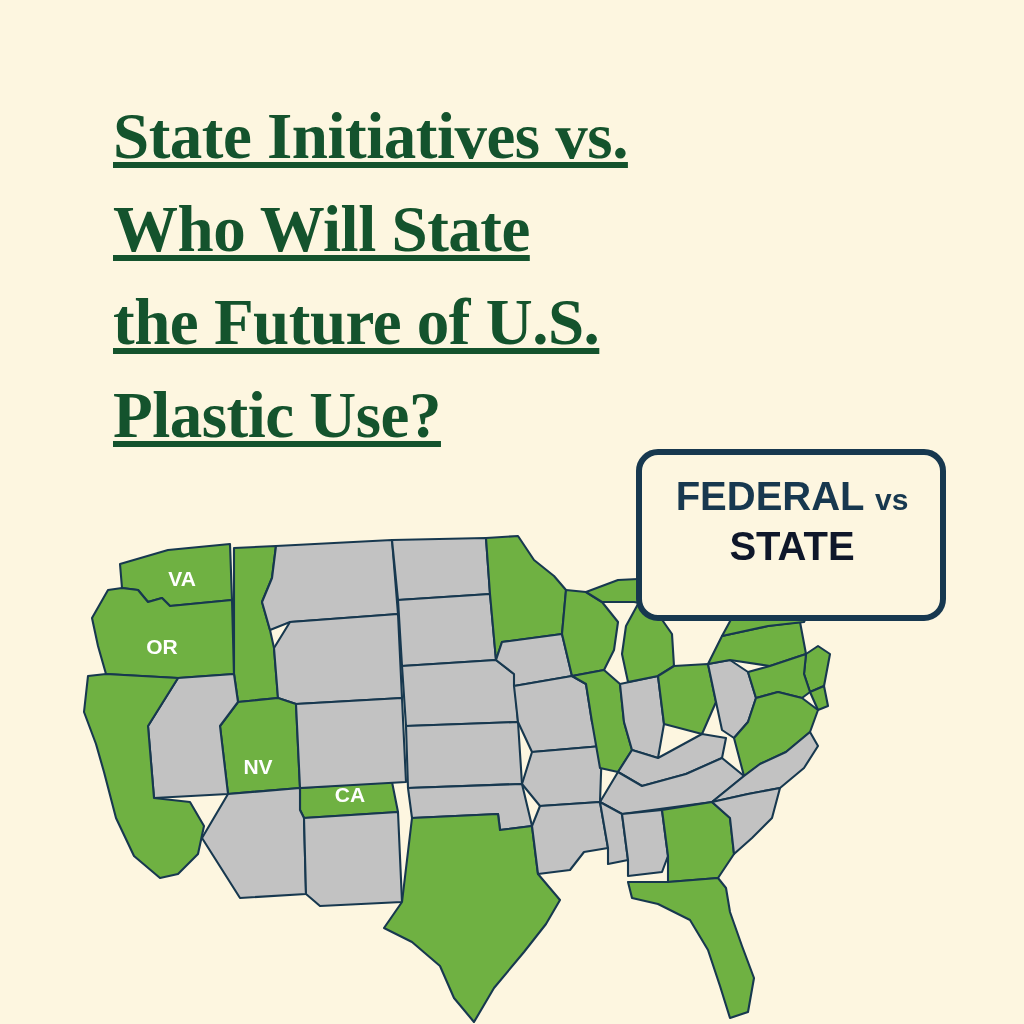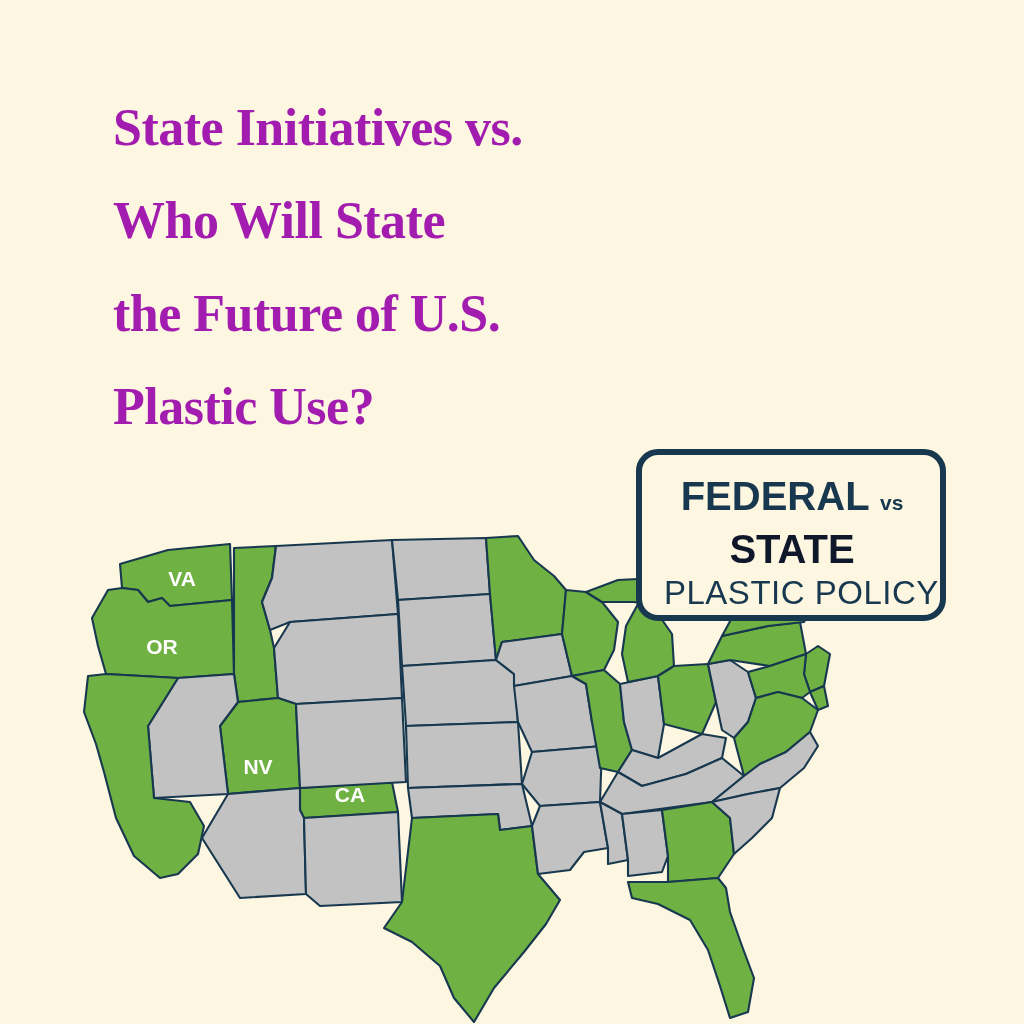--- a/index.html
+++ b/index.html
@@ -22,24 +22,25 @@
   }
 
   
   #headline {
     position: absolute;
     left: 113px;
     top: 46px;
     width: 720px;
     font-family: "Liberation Serif", "DejaVu Serif", serif;
     font-weight: 700;
-    font-size: 52px;
+    font-size: 65px;
     line-height: 93px;
     letter-spacing: -0.5px;
-    color: #a21caf;
+    color: #14532d;
+    text-decoration: underline;
   }
   #headline .hl-line {
     display: block;
     white-space: nowrap;
   }
 
   
   #callout {
     position: absolute;
     left: 636px;
@@ -58,21 +59,21 @@
     display: block;
     font-family: "Liberation Sans", sans-serif;
     font-weight: 700;
     font-size: 40px;
     line-height: 46px;
     color: #17384F;
     letter-spacing: 0px;
     white-space: nowrap;
   }
   #callout .co-vs {
-    font-size: 21px;
+    font-size: 30px;
     font-weight: 700;
     letter-spacing: 0px;
   }
   #callout .co-line2 {
     display: block;
     font-family: "Liberation Sans", sans-serif;
     font-weight: 700;
     font-size: 40px;
     line-height: 46px;
     color: #0f172a;
@@ -123,21 +124,20 @@
   <h1 id="headline">
     <span class="hl-line">State Initiatives vs.</span>
     <span class="hl-line">Who Will State</span>
     <span class="hl-line">the Future of U.S.</span>
     <span class="hl-line">Plastic Use?</span>
   </h1>
 
   <div id="callout">
     <span class="co-line1"><span>FEDERAL</span> <span class="co-vs">vs</span></span>
     <span class="co-line2">STATE</span>
-    <span class="co-line3">PLASTIC POLICY</span>
   </div>
 
   <div id="map-wrap">
     <svg id="us-map" viewBox="0 0 900 512" xmlns="http://www.w3.org/2000/svg">
 
       <path class="st st-green" d="M58 38 L106 24 L168 18 L170 74 L108 80 L100 72 L86 76 L76 64 L60 62 Z"></path>
       <path class="st st-green" d="M46 64 L60 62 L76 64 L86 76 L100 72 L108 80 L170 74 L172 148 L116 152 L44 148 L36 120 L30 92 Z"></path>
       <path class="st st-green" d="M172 22 L214 20 L210 52 L200 76 L208 104 L212 122 L216 172 L176 176 L172 148 Z"></path>
       <path class="st st-gray" d="M214 20 L330 14 L336 88 L228 96 L208 104 L200 76 L210 52 Z"></path>
       <path class="st st-gray" d="M228 96 L336 88 L340 172 L234 178 L216 172 L212 122 Z"></path>

